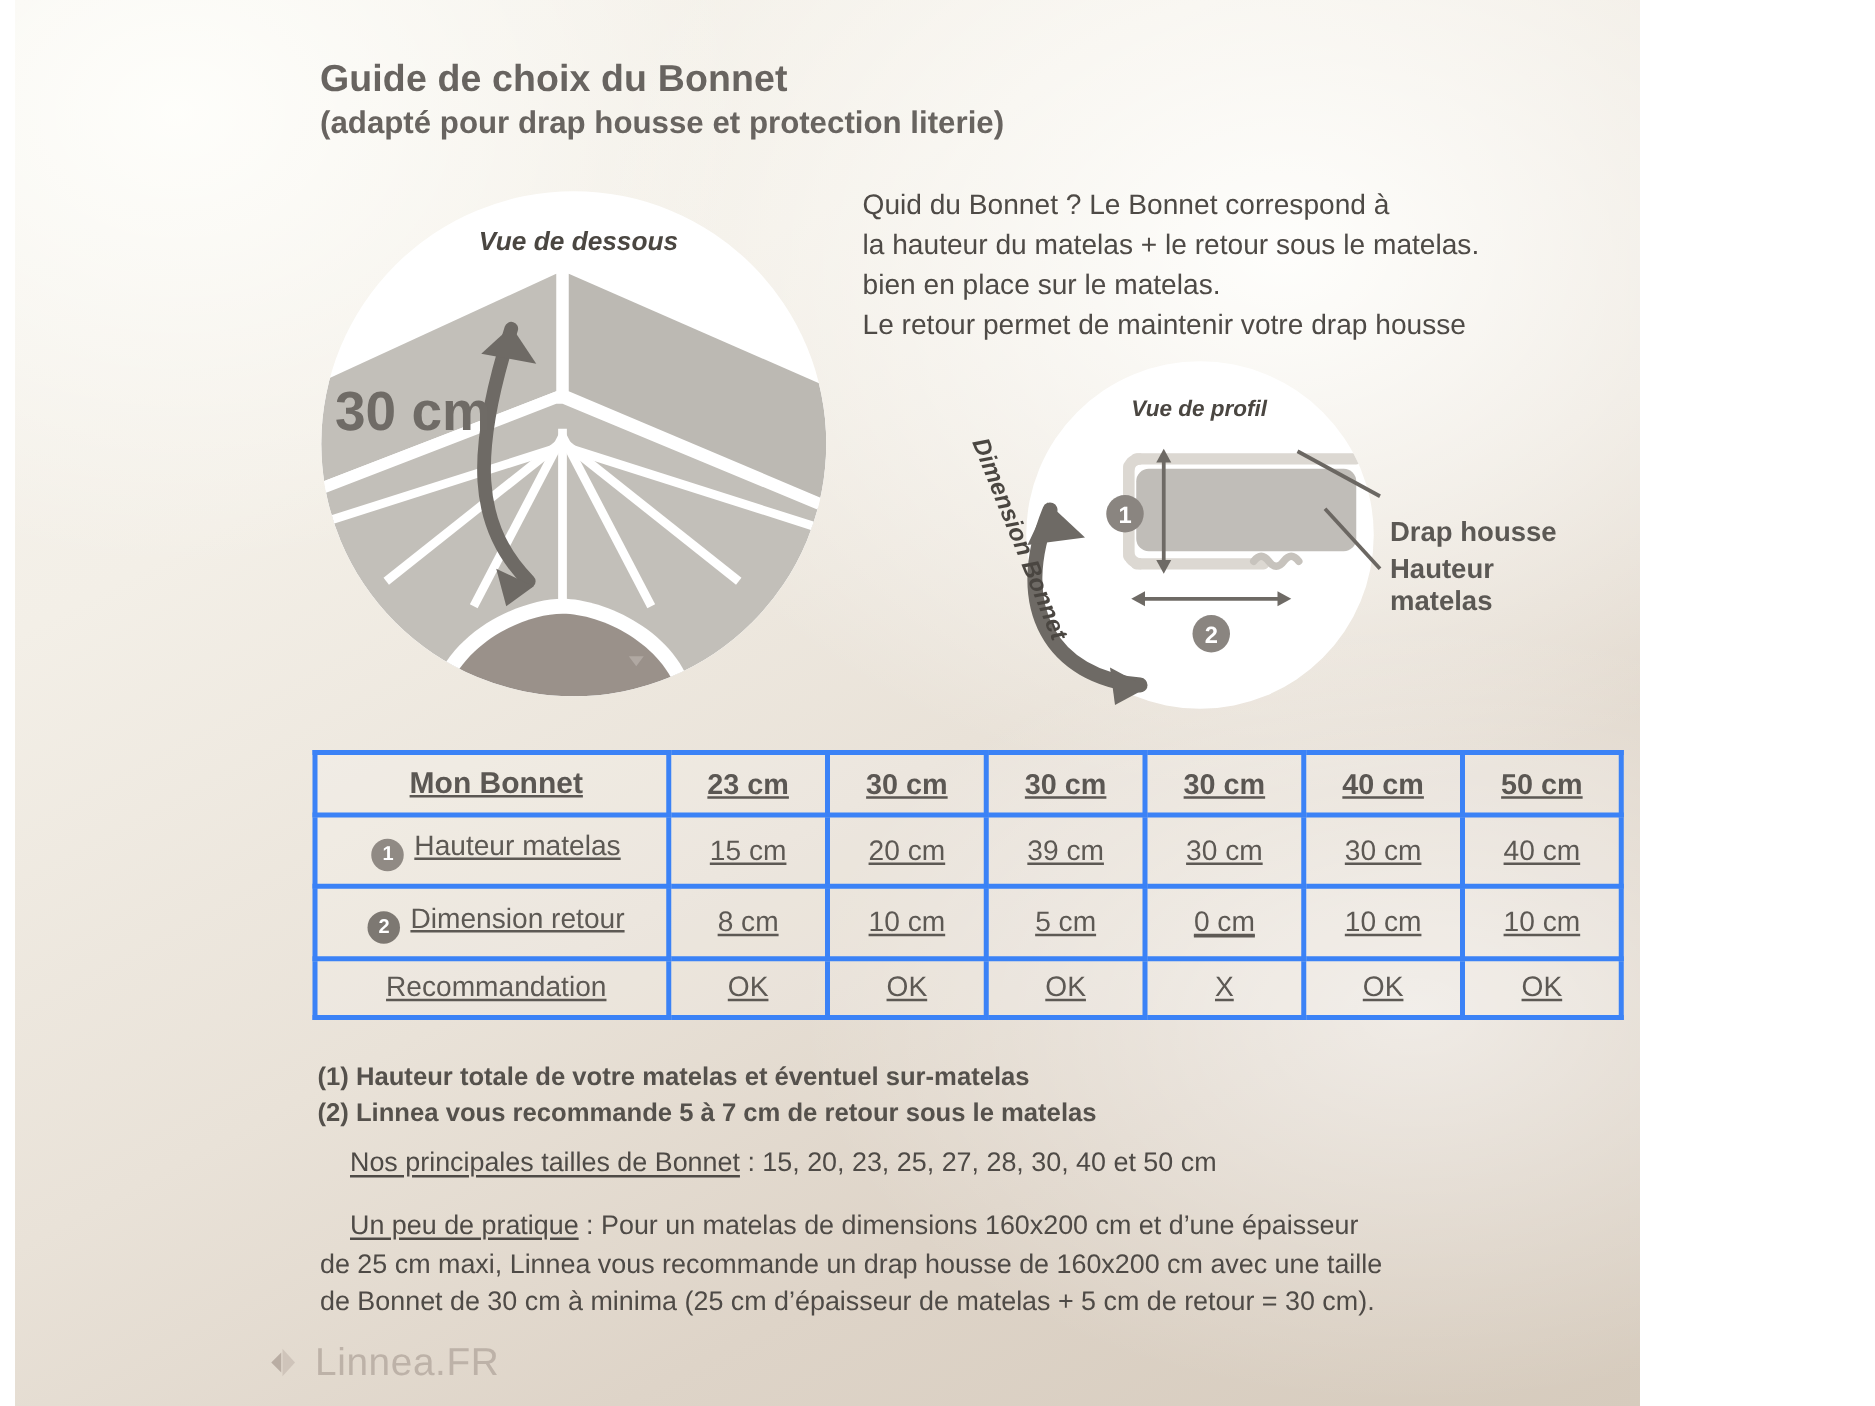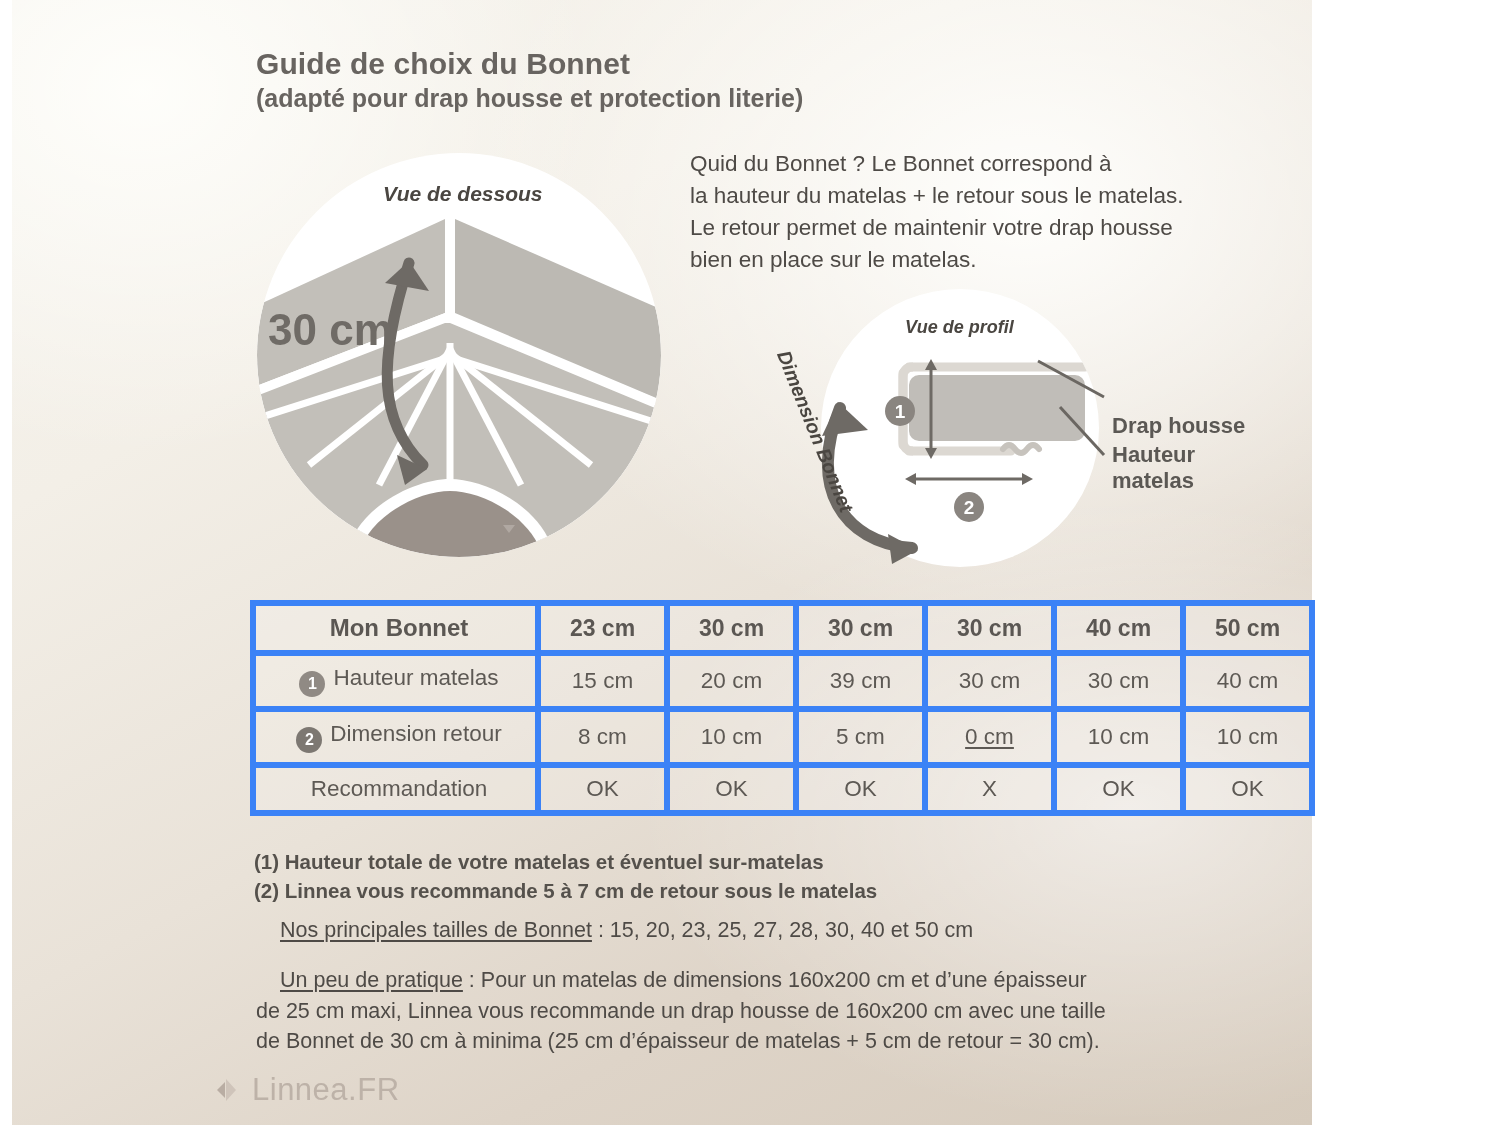--- a/index.html
+++ b/index.html
@@ -149,26 +149,27 @@
     width: 996px;
     height: 216px;
   }
   table.bonnet {
     border-collapse: collapse;
     width: 996px;
     height: 216px;
     table-layout: fixed;
   }
   table.bonnet td {
-    border: 6px solid #3b82f6;
+    border: 4px solid #3b82f6;
     text-align: center;
     vertical-align: middle;
     color: #5d5954;
     font-size: 22.5px;
     background: rgba(255,255,255,0.16);
+    text-decoration: underline;
   }
   table.bonnet td.lbl {
     text-align: center;
     padding-left: 8px;
   }
   table.bonnet tr.head td {
     font-weight: bold;
     font-size: 23px;
     color: #5b5753;
   }
@@ -246,22 +247,22 @@
   <div id="bg"></div>
 
   <div class="title-wrap">
     <div class="title-main">Guide de choix du Bonnet</div>
     <div class="title-sub">(adapté pour drap housse et protection literie)</div>
   </div>
 
   <div class="intro">
     <div>Quid du Bonnet ? Le Bonnet correspond à</div>
     <div>la hauteur du matelas + le retour sous le matelas.</div>
+    <div>bien en place sur le matelas.</div>
     <div>Le retour permet de maintenir votre drap housse</div>
-    <div>bien en place sur le matelas.</div>
   </div>
 
   <div class="circle" id="circle-left">
     <svg width="404" height="404" viewBox="0 0 404 404">
       <defs>
         <clipPath id="clipL">
             <circle cx="202" cy="202" r="202"></circle>
           </clipPath>
       </defs>
       <g clip-path="url(#clipL)">

